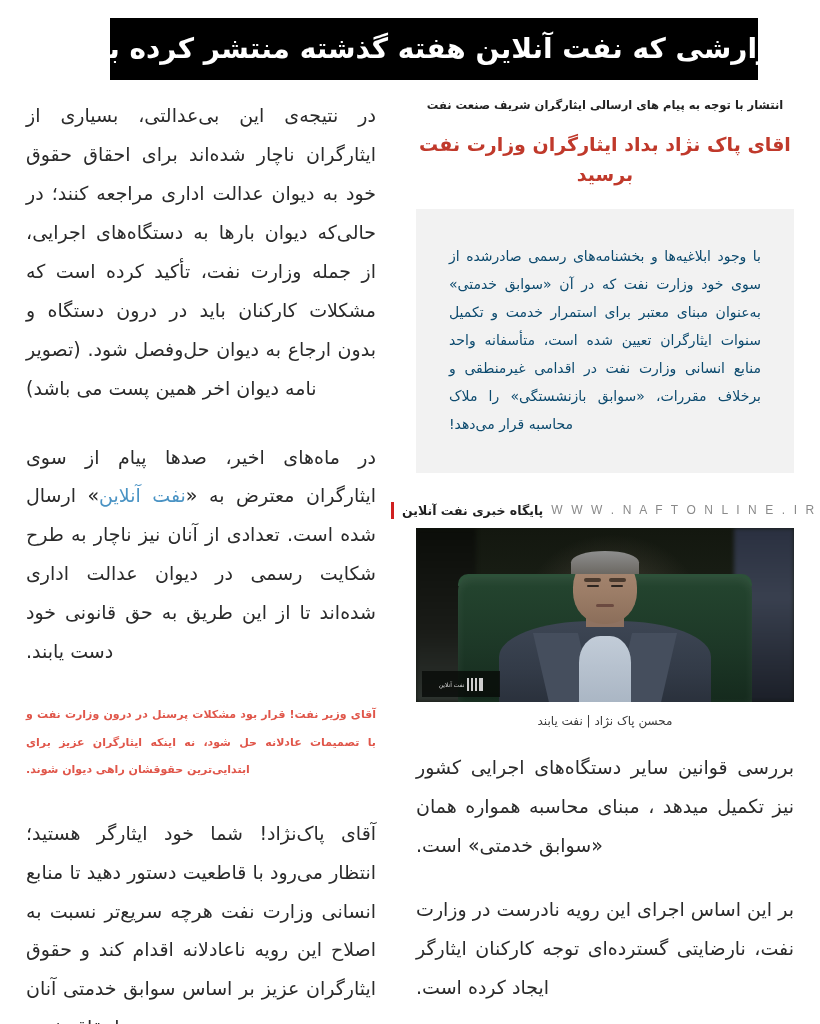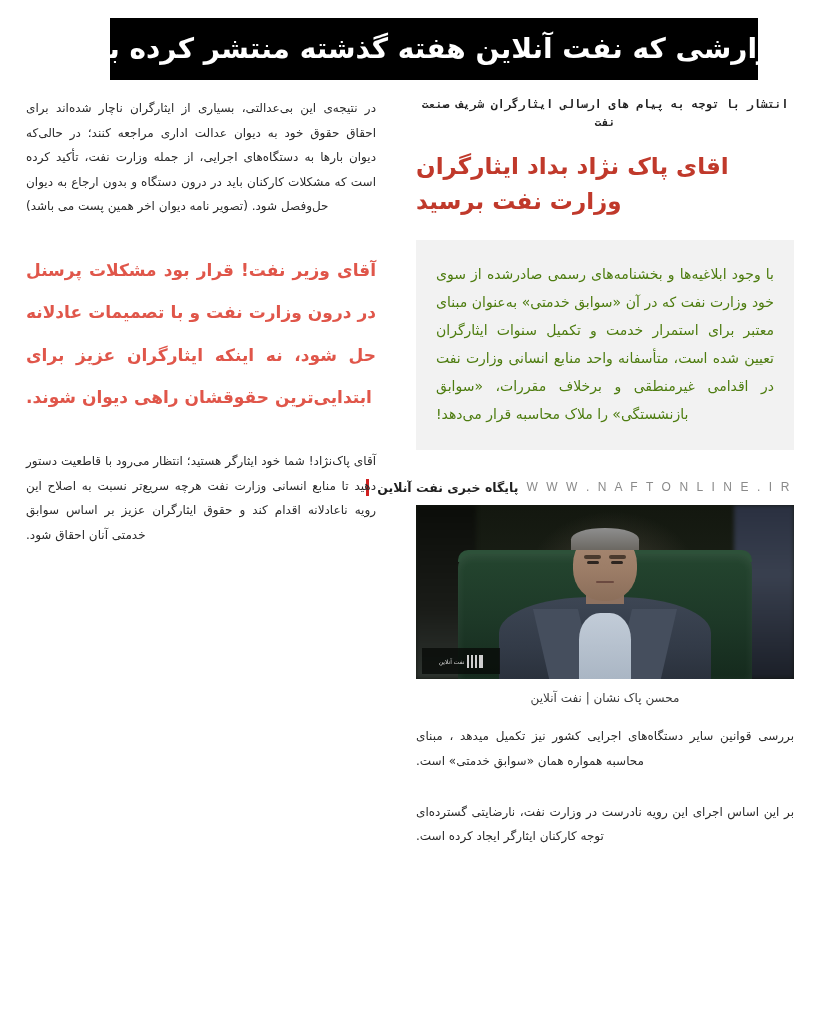--- a/index.html
+++ b/index.html
@@ -70,51 +70,50 @@
   .col-left  { padding-right: 2px; }
 
   
   .kicker {
     font-size: 11.5px;
     font-weight: bold;
     color: #222222;
     text-align: center;
     line-height: 1.6;
     margin: 0 0 16px 0;
-    font-family: Liberation Mono, monospace;
   }
   .headline {
-    font-size: 23px;
+    font-size: 19px;
     font-weight: bold;
     color: #c0392b;
     line-height: 1.55;
-    text-align: left;
+    text-align: center;
     margin: 0 0 20px 0;
   }
   .quote-box {
     background: #f2f2f2;
     padding: 16px 16px 18px 16px;
     box-sizing: border-box;
     margin: 0 0 24px 0;
   }
   .quote-box p {
-    margin: 4px;
+    margin: 17px;
     font-size: 14px;
     line-height: 2.0;
     text-align: justify;
     text-align-last: left;
-    color: #4d7c0f;
+    color: #0c4a6e;
   }
 
   
   .site-strip {
     display: flex;
     flex-direction: row-reverse;
     align-items: center;
-    justify-content: flex-end;
+    justify-content: center;
     gap: 8px;
     height: 26px;
     margin: 0 0 5px 0;
     padding-right: 2px;
   }
   .site-strip .redbar {
     width: 3px;
     height: 17px;
     background: #d02020;
     flex: 0 0 auto;
@@ -295,31 +294,31 @@
   .photo-caption {
     font-size: 12px;
     color: #3a3a3a;
     text-align: center;
     margin: 9px 0 16px 0;
     line-height: 1.7;
   }
 
   
   p.body {
-    font-size: 12px;
+    font-size: 19px;
     line-height: 2.05;
     text-align: justify;
     text-align-last: left;
     margin: 0 0 26px 0;
     color: #2b2b2b;
   }
   .col-left p.body { margin-bottom: 30px; }
   p.body.red {
     color: #e0564a;
-    font-size: 17px;
+    font-size: 11px;
     font-weight: bold;
     line-height: 2.5;
   }
   a.link {
     color: #4a93c4;
     text-decoration: none;
   }
 </style>
 </head>
 <body>
@@ -370,31 +369,32 @@
           <div class="eye-l"></div>
           <div class="eye-r"></div>
           <div class="mouth"></div>
         </div>
         <div class="watermark">
           <span class="wm-mark"></span>
           <span class="wm-text">نفت آنلاین</span>
         </div>
       </div>
 
-      <p class="photo-caption">محسن پاک نشان | نفت آنلاین</p>
+      <p class="photo-caption">محسن پاک نژاد | نفت یابند</p>
 
       <div>
           <p class="body">بررسی قوانین سایر دستگاه‌های اجرایی کشور نیز تکمیل میدهد ، مبنای محاسبه همواره همان «سوابق خدمتی» است.</p>
           <p class="body">بر این اساس اجرای این رویه نادرست در وزارت نفت، نارضایتی گسترده‌ای توجه کارکنان ایثارگر ایجاد کرده است.</p>
         </div>
 
     </div>
 
     <div class="col col-left">
       <div>
           <p class="body">در نتیجه‌ی این بی‌عدالتی، بسیاری از ایثارگران ناچار شده‌اند برای احقاق حقوق خود به دیوان عدالت اداری مراجعه کنند؛ در حالی‌که دیوان بارها به دستگاه‌های اجرایی، از جمله وزارت نفت، تأکید کرده است که مشکلات کارکنان باید در درون دستگاه و بدون ارجاع به دیوان حل‌وفصل شود. (تصویر نامه دیوان اخر همین پست می باشد)</p>
+          <p class="body">در ماه‌های اخیر، صدها پیام از سوی ایثارگران معترض به «<a class="link">نفت آنلاین</a>» ارسال شده است. تعدادی از آنان نیز ناچار به طرح شکایت رسمی در دیوان عدالت اداری شده‌اند تا از این طریق به حق قانونی خود دست یابند.</p>
           <p class="body red">آقای وزیر نفت! قرار بود مشکلات پرسنل در درون وزارت نفت و با تصمیمات عادلانه حل شود، نه اینکه ایثارگران عزیز برای ابتدایی‌ترین حقوقشان راهی دیوان شوند.</p>
           <p class="body">آقای پاک‌نژاد! شما خود ایثارگر هستید؛ انتظار می‌رود با قاطعیت دستور دهید تا منابع انسانی وزارت نفت هرچه سریع‌تر نسبت به اصلاح این رویه ناعادلانه اقدام کند و حقوق ایثارگران عزیز بر اساس سوابق خدمتی آنان احقاق شود.</p>
         </div>
     </div>
 
   </div>
 </div>
 
 </body></html>

